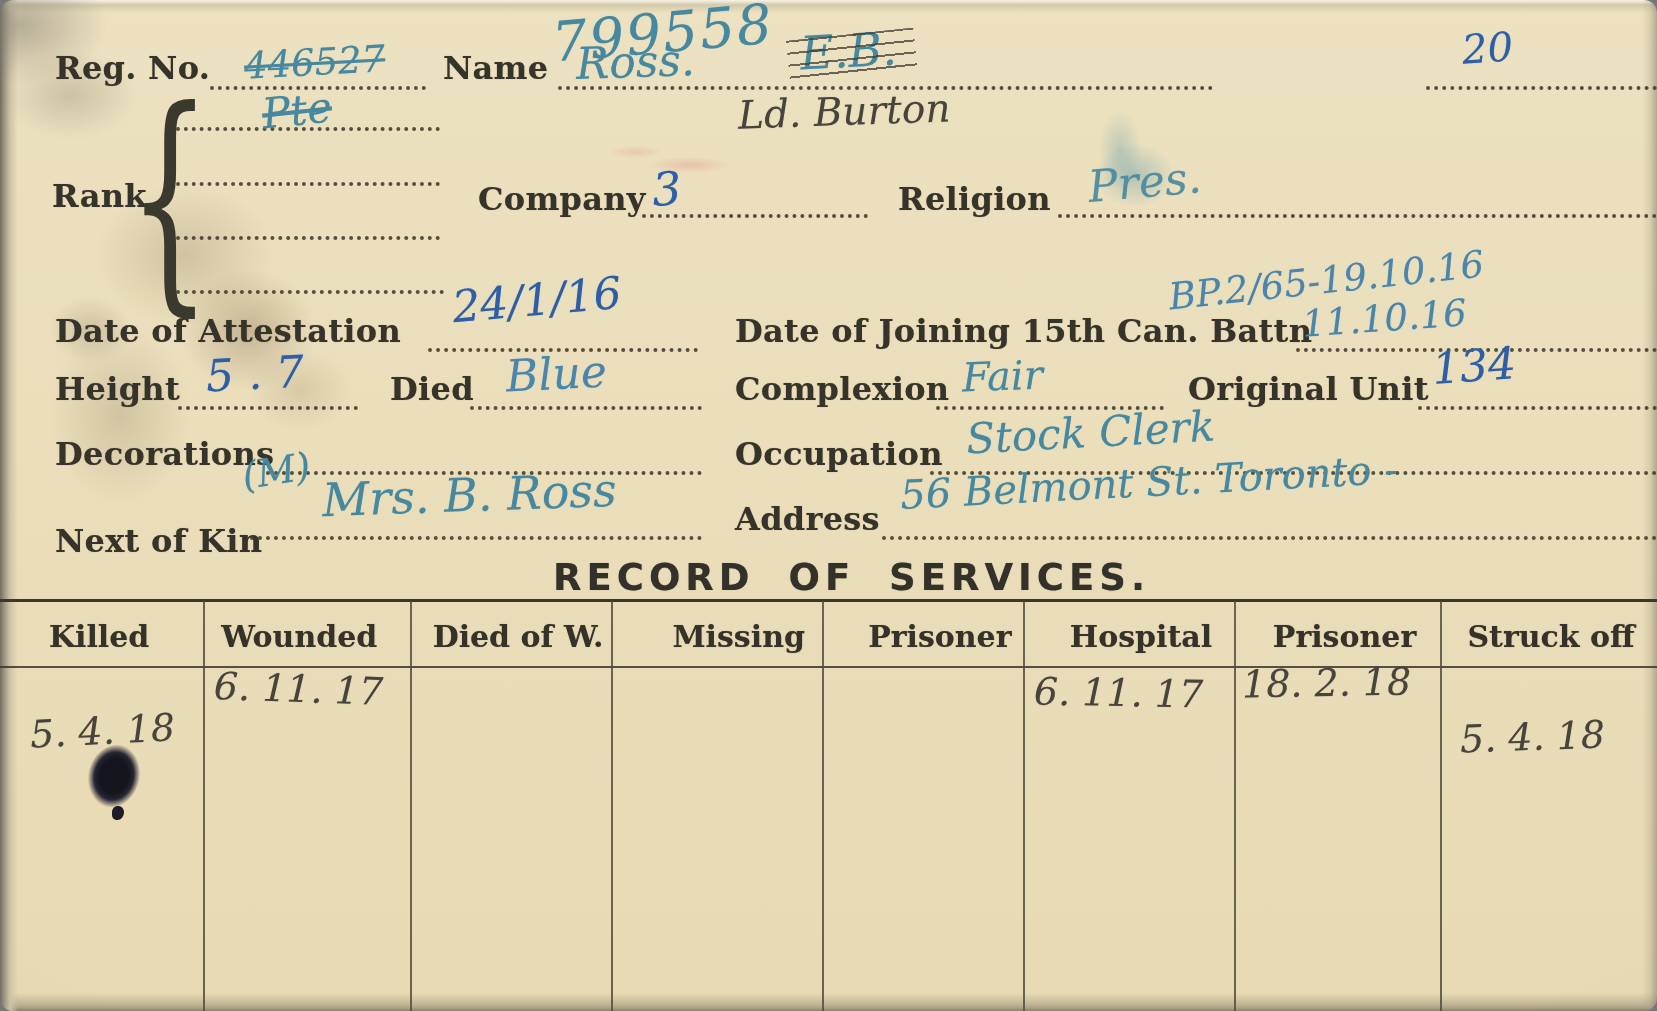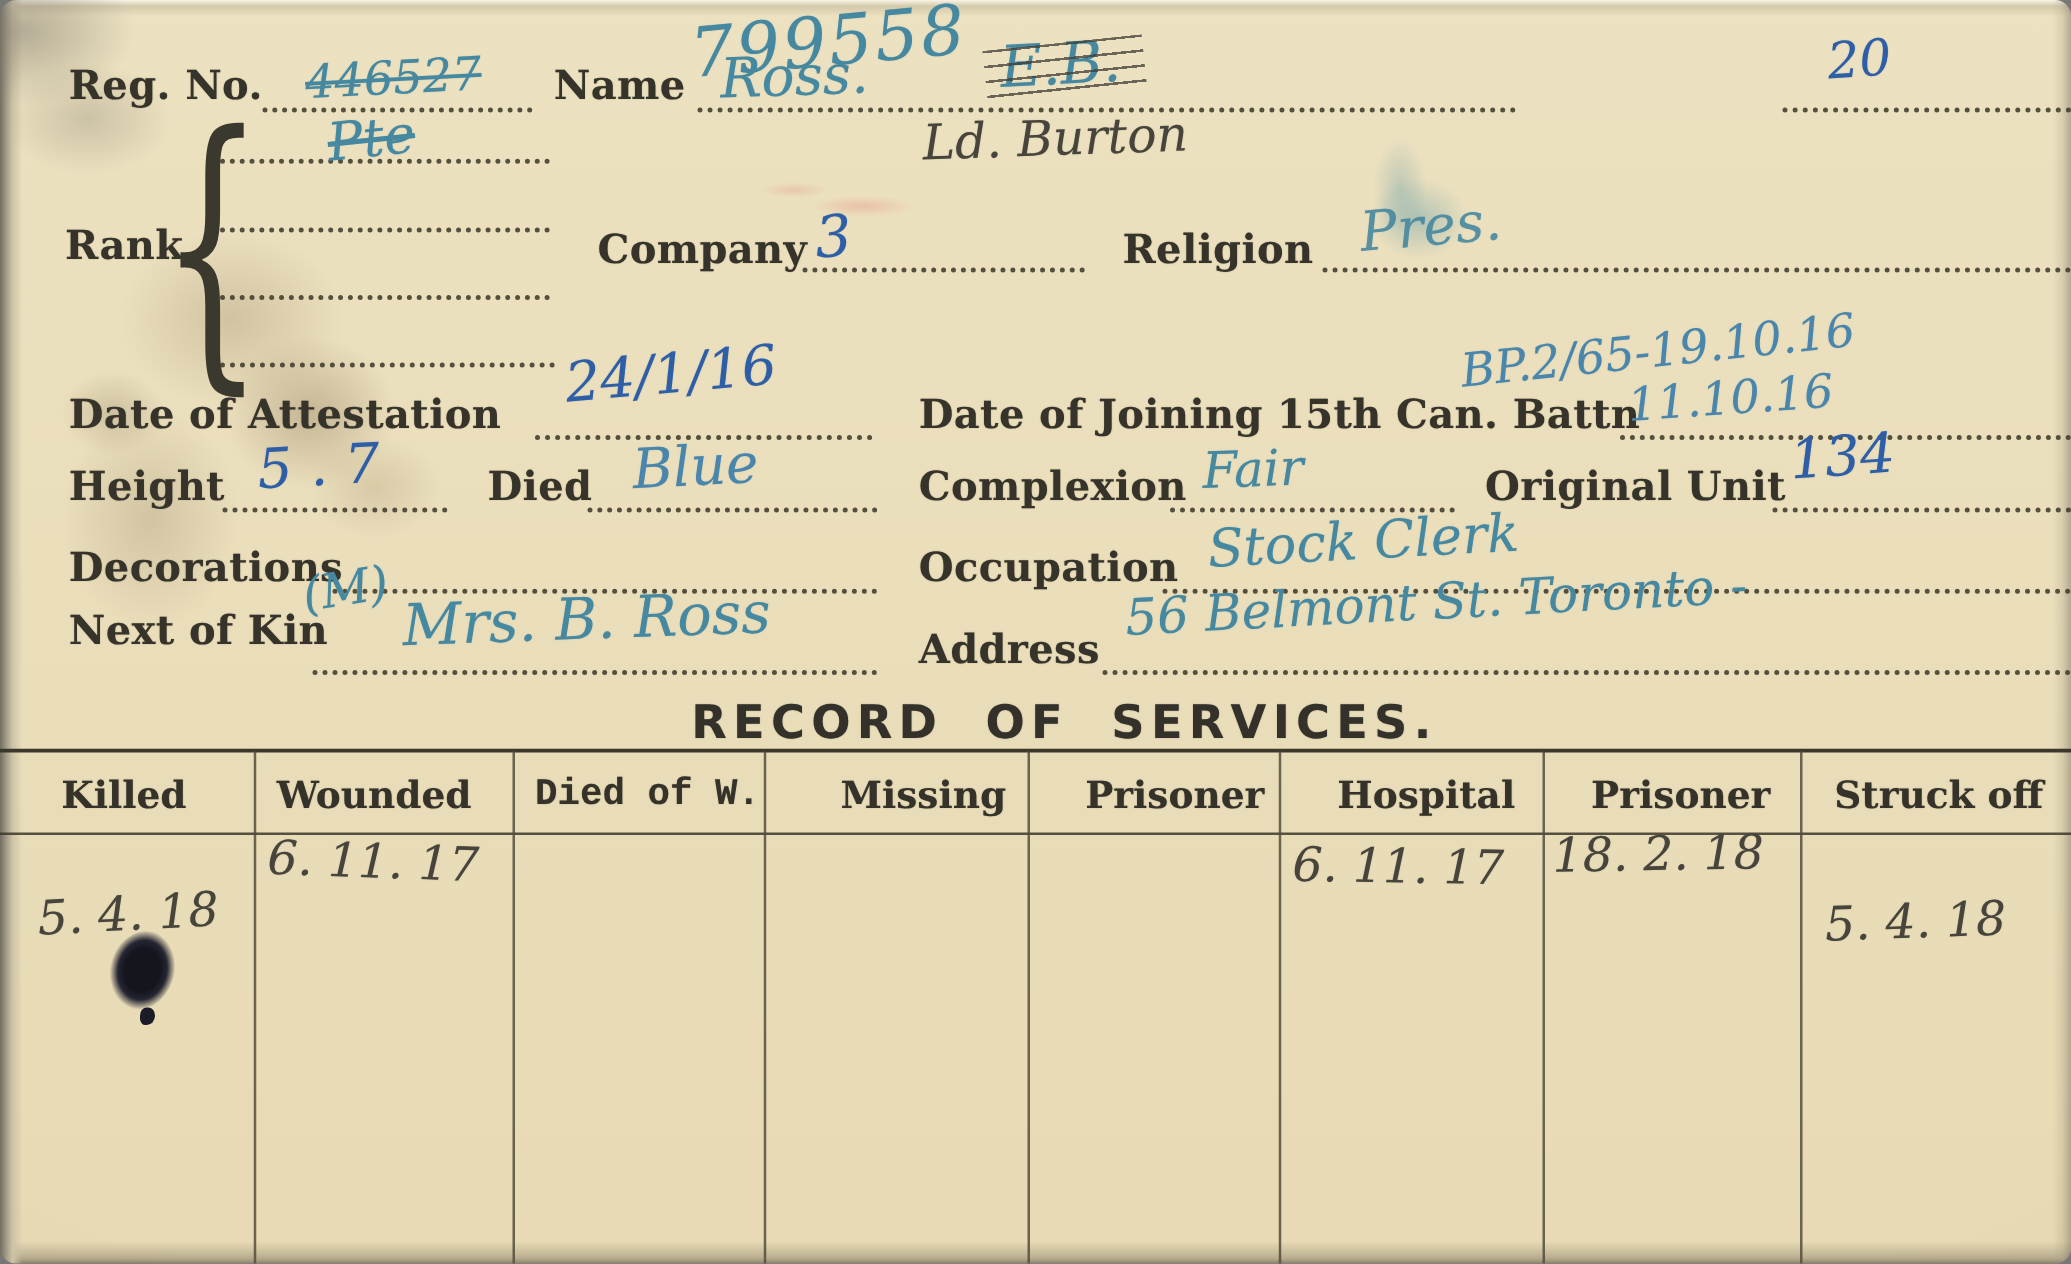--- a/index.html
+++ b/index.html
@@ -124,21 +124,21 @@
   <span class="hw blue" style="left:1432px;top:344px;font-size:44px;transform:rotate(-4deg);">134</span>
 
   <span class="label" style="left:55px;top:438px;">Decorations</span>
   <span class="leader" style="left:266px;top:471px;width:436px;"></span>
   <span class="hw teal" style="left:280px;top:438px;font-size:40px;"></span>
 
   <span class="label" style="left:735px;top:438px;">Occupation</span>
   <span class="leader" style="left:930px;top:471px;width:727px;"></span>
   <span class="hw teal" style="left:966px;top:412px;font-size:42px;transform:rotate(-3deg);">Stock Clerk</span>
 
-  <span class="label" style="left:55px;top:488px;text-align:center;">Next of Kin</span>
+  <span class="label" style="left:55px;top:525px;text-align:center;">Next of Kin</span>
   <span class="leader" style="left:250px;top:536px;width:452px;"></span>
   <span class="hw teal" style="left:242px;top:452px;font-size:38px;transform:rotate(-9deg);">(M)</span>
   <span class="hw teal" style="left:322px;top:472px;font-size:46px;transform:rotate(-2deg);">Mrs. B. Ross</span>
 
   <span class="label" style="left:735px;top:503px;">Address</span>
   <span class="leader" style="left:882px;top:536px;width:775px;"></span>
   <span class="hw teal" style="left:900px;top:462px;font-size:40px;transform:rotate(-3deg);">56 Belmont St.  Toronto  -</span>
 
   <div class="svc-title">RECORD OF SERVICES.</div>
 
@@ -149,21 +149,21 @@
   <div class="vline" style="left:410px;"></div>
   <div class="vline" style="left:611px;"></div>
   <div class="vline" style="left:822px;"></div>
   <div class="vline" style="left:1023px;"></div>
   <div class="vline" style="left:1234px;"></div>
   <div class="vline" style="left:1440px;"></div>
 
   <div class="thead">
     <div class="th" style="width:203px;">Killed</div>
     <div class="th" style="width:207px;">Wounded</div>
-    <div class="th" style="width:241px;font-family:Liberation Mono, monospace;">Died of W.</div>
+    <div class="th" style="width:241px;">Died of W.</div>
     <div class="th" style="width:211px;">Missing</div>
     <div class="th" style="width:201px;">Prisoner</div>
     <div class="th" style="width:211px;text-align:right;">Hospital</div>
     <div class="th" style="width:206px;">Prisoner</div>
     <div class="th" style="width:217px;">Struck off</div>
   </div>
 
   <span class="hw pencil" style="left:30px;top:712px;font-size:38px;transform:rotate(-3deg);">5. 4. 18</span>
   <span class="hw pencil" style="left:214px;top:670px;font-size:38px;transform:rotate(2deg);">6. 11. 17</span>
   <span class="hw pencil" style="left:470px;top:690px;font-size:38px;"></span>

